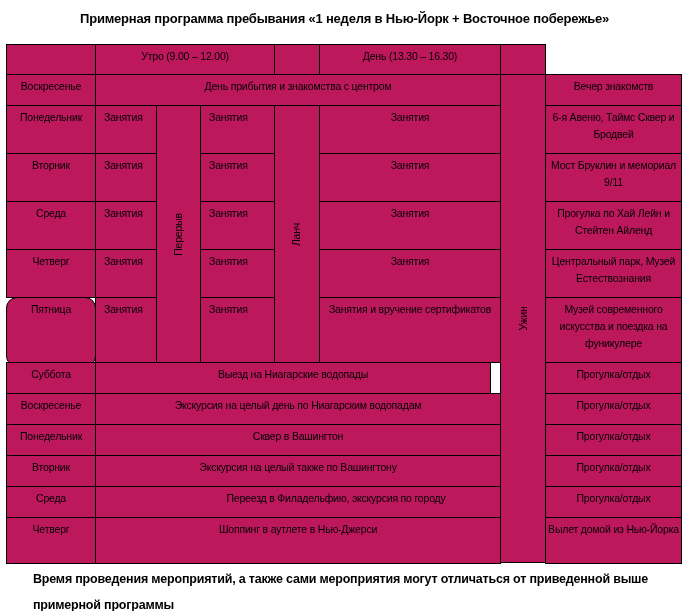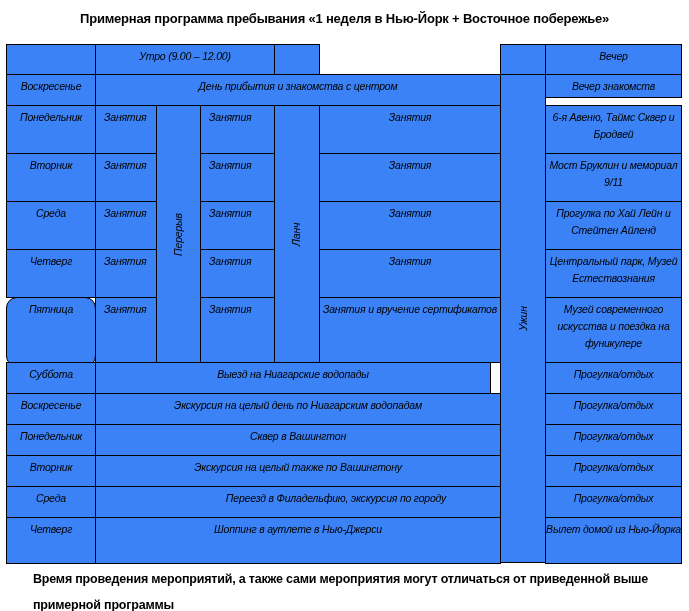--- a/index.html
+++ b/index.html
@@ -5,42 +5,42 @@
   html, body { margin:0; padding:0; background:#fff; }
   body { width:689px; height:611px; position:relative; overflow:hidden;
          font-family:"Liberation Sans", "DejaVu Sans", sans-serif; color:#000; }
   .title { position:absolute; left:0; top:11px; width:689px; text-align:center;
            font-weight:bold; font-size:13px; letter-spacing:-0.2px; }
   .note { position:absolute; left:33px; top:566px; width:640px; font-weight:bold;
           font-size:12.5px; line-height:26px; letter-spacing:-0.2px; }
   .tbl { position:absolute; left:0; top:0; width:689px; height:611px; }
   .c { position:absolute; box-sizing:border-box; border:1px solid #000;
        font-size:10.5px; line-height:17px; text-align:center; padding-top:3px;
-       letter-spacing:-0.2px; background:#3b82f6;font-style:italic; }
+       letter-spacing:-0.2px; background:#be185d; }
   .c.left { text-align:left; padding-left:8px; }
   .vert { display:flex; align-items:center; justify-content:center; padding:0; }
   .vert span { transform:rotate(-90deg); white-space:nowrap; display:inline-block; }
 </style>
 </head>
 <body>
 
 <div class="title">Примерная программа пребывания «1 неделя в Нью-Йорк + Восточное побережье»</div>
 
 <div class="tbl" id="tbl">
 
   <div class="c" style="left:6px;top:44px;width:90px;height:31px;"></div>
   <div class="c" style="left:95px;top:44px;width:180px;height:31px;">Утро  (9.00 – 12.00)</div>
   <div class="c" style="left:274px;top:44px;width:46px;height:31px;"></div>
+  <div class="c" style="left:319px;top:44px;width:182px;height:31px;">День  (13.30 – 16.30)</div>
   <div class="c" style="left:500px;top:44px;width:46px;height:31px;"></div>
-  <div class="c" style="left:545px;top:44px;width:137px;height:31px;">Вечер</div>
 
   <div id="rows">
       <div class="c" style="left: 6px; top: 74px; width: 90px; height: 32px;">Воскресенье</div>
       <div class="c" style="left: 95px; top: 74px; width: 406px; height: 32px;">День прибытия и знакомства с центром</div>
-      <div class="c" style="left: 545px; top: 74px; width: 137px; height: 24px;">Вечер знакомств</div>
+      <div class="c" style="left: 545px; top: 74px; width: 137px; height: 32px;">Вечер знакомств</div>
       <div class="c" style="left: 6px; top: 105px; width: 90px; height: 49px;">Понедельник</div>
       <div class="c left" style="left: 95px; top: 105px; width: 62px; height: 49px;">Занятия</div>
       <div class="c left" style="left: 200px; top: 105px; width: 75px; height: 49px;">Занятия</div>
       <div class="c" style="left: 319px; top: 105px; width: 182px; height: 49px;">Занятия</div>
       <div class="c" style="left: 545px; top: 105px; width: 137px; height: 49px;">6-я Авеню, Таймс Сквер и Бродвей</div>
       <div class="c" style="left: 6px; top: 153px; width: 90px; height: 49px;">Вторник</div>
       <div class="c left" style="left: 95px; top: 153px; width: 62px; height: 49px;">Занятия</div>
       <div class="c left" style="left: 200px; top: 153px; width: 75px; height: 49px;">Занятия</div>
       <div class="c" style="left: 319px; top: 153px; width: 182px; height: 49px;">Занятия</div>
       <div class="c" style="left: 545px; top: 153px; width: 137px; height: 49px;">Мост Бруклин и мемориал 9/11</div>

